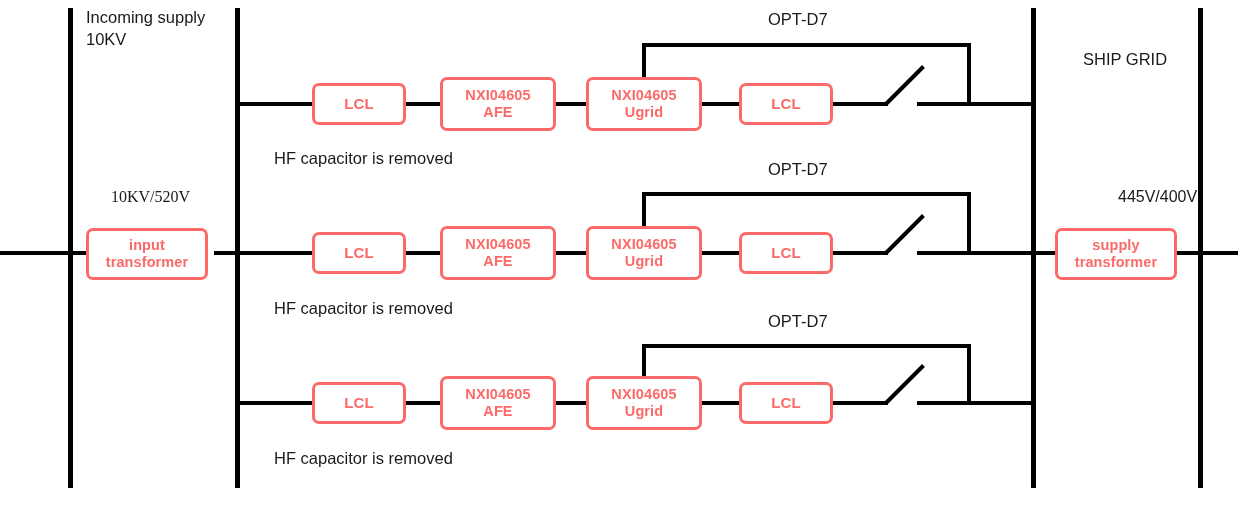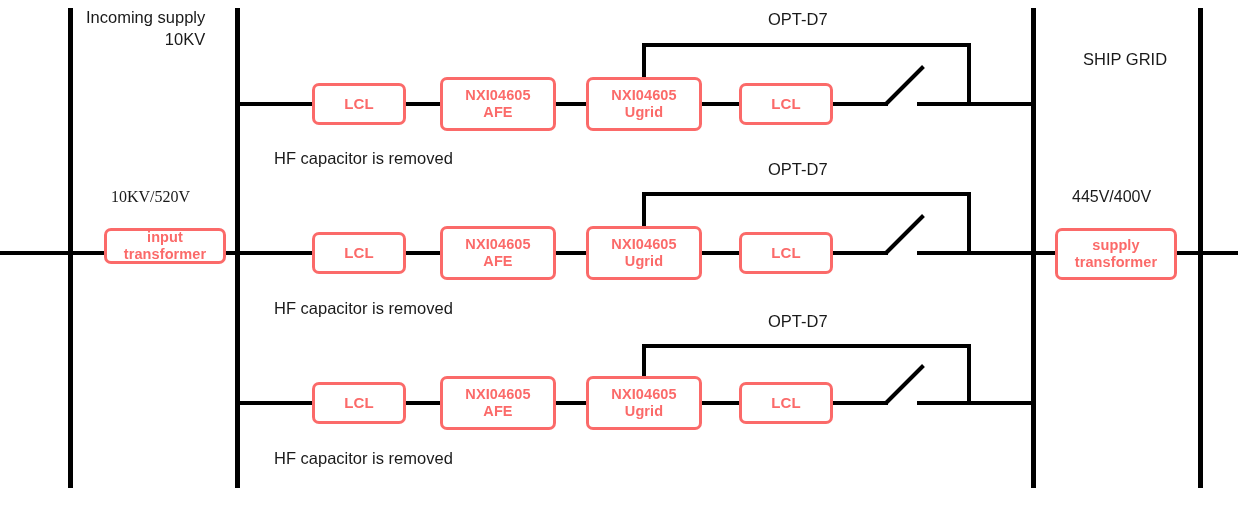--- a/index.html
+++ b/index.html
@@ -84,34 +84,34 @@
 </head>
 <body>
 
 <div id="diagram-root">
 
   <div class="busbar" style="left:68px; top:8px; height:480px;"></div>
   <div class="busbar" style="left:235px; top:8px; height:480px;"></div>
   <div class="busbar" style="left:1031px; top:8px; height:480px;"></div>
   <div class="busbar" style="left:1198px; top:8px; height:480px;"></div>
 
-  <div class="label" style="left:86px; top:6px;text-align:right;">Incoming supply
+  <div class="label" style="left:86px; top:6px;">Incoming supply
 10KV</div>
 
   <div class="label" style="left:1083px; top:6px;margin-top:42px;">SHIP GRID</div>
 
   <div class="label small" style="left:111px; top:186px;font-family:Liberation Serif, serif;">10KV/520V</div>
 
-  <div class="label small" style="left:1072px; top:186px;">445V/400V</div>
+  <div class="label small" style="left:1118px; top:186px;">445V/400V</div>
 
   <div class="wire-h" style="left:0px; top:251px; width:70px;"></div>
 
   <div class="wire-h" style="left:68px; top:251px; width:40px;"></div>
 
-  <div class="comp-box two-line" style="left:104px; top:228px; width:122px; height:36px;">
+  <div class="comp-box two-line" style="left:86px; top:228px; width:122px; height:52px;">
     <span>input</span>
     <span class="line2">transformer</span>
   </div>
 
   <div class="wire-h" style="left:214px; top:251px; width:25px;"></div>
 
   <div class="wire-h" style="left:235px; top:102px; width:80px;"></div>
 
   <div class="comp-box" style="left:312px; top:83px; width:94px; height:42px;">
     <span>LCL</span>

